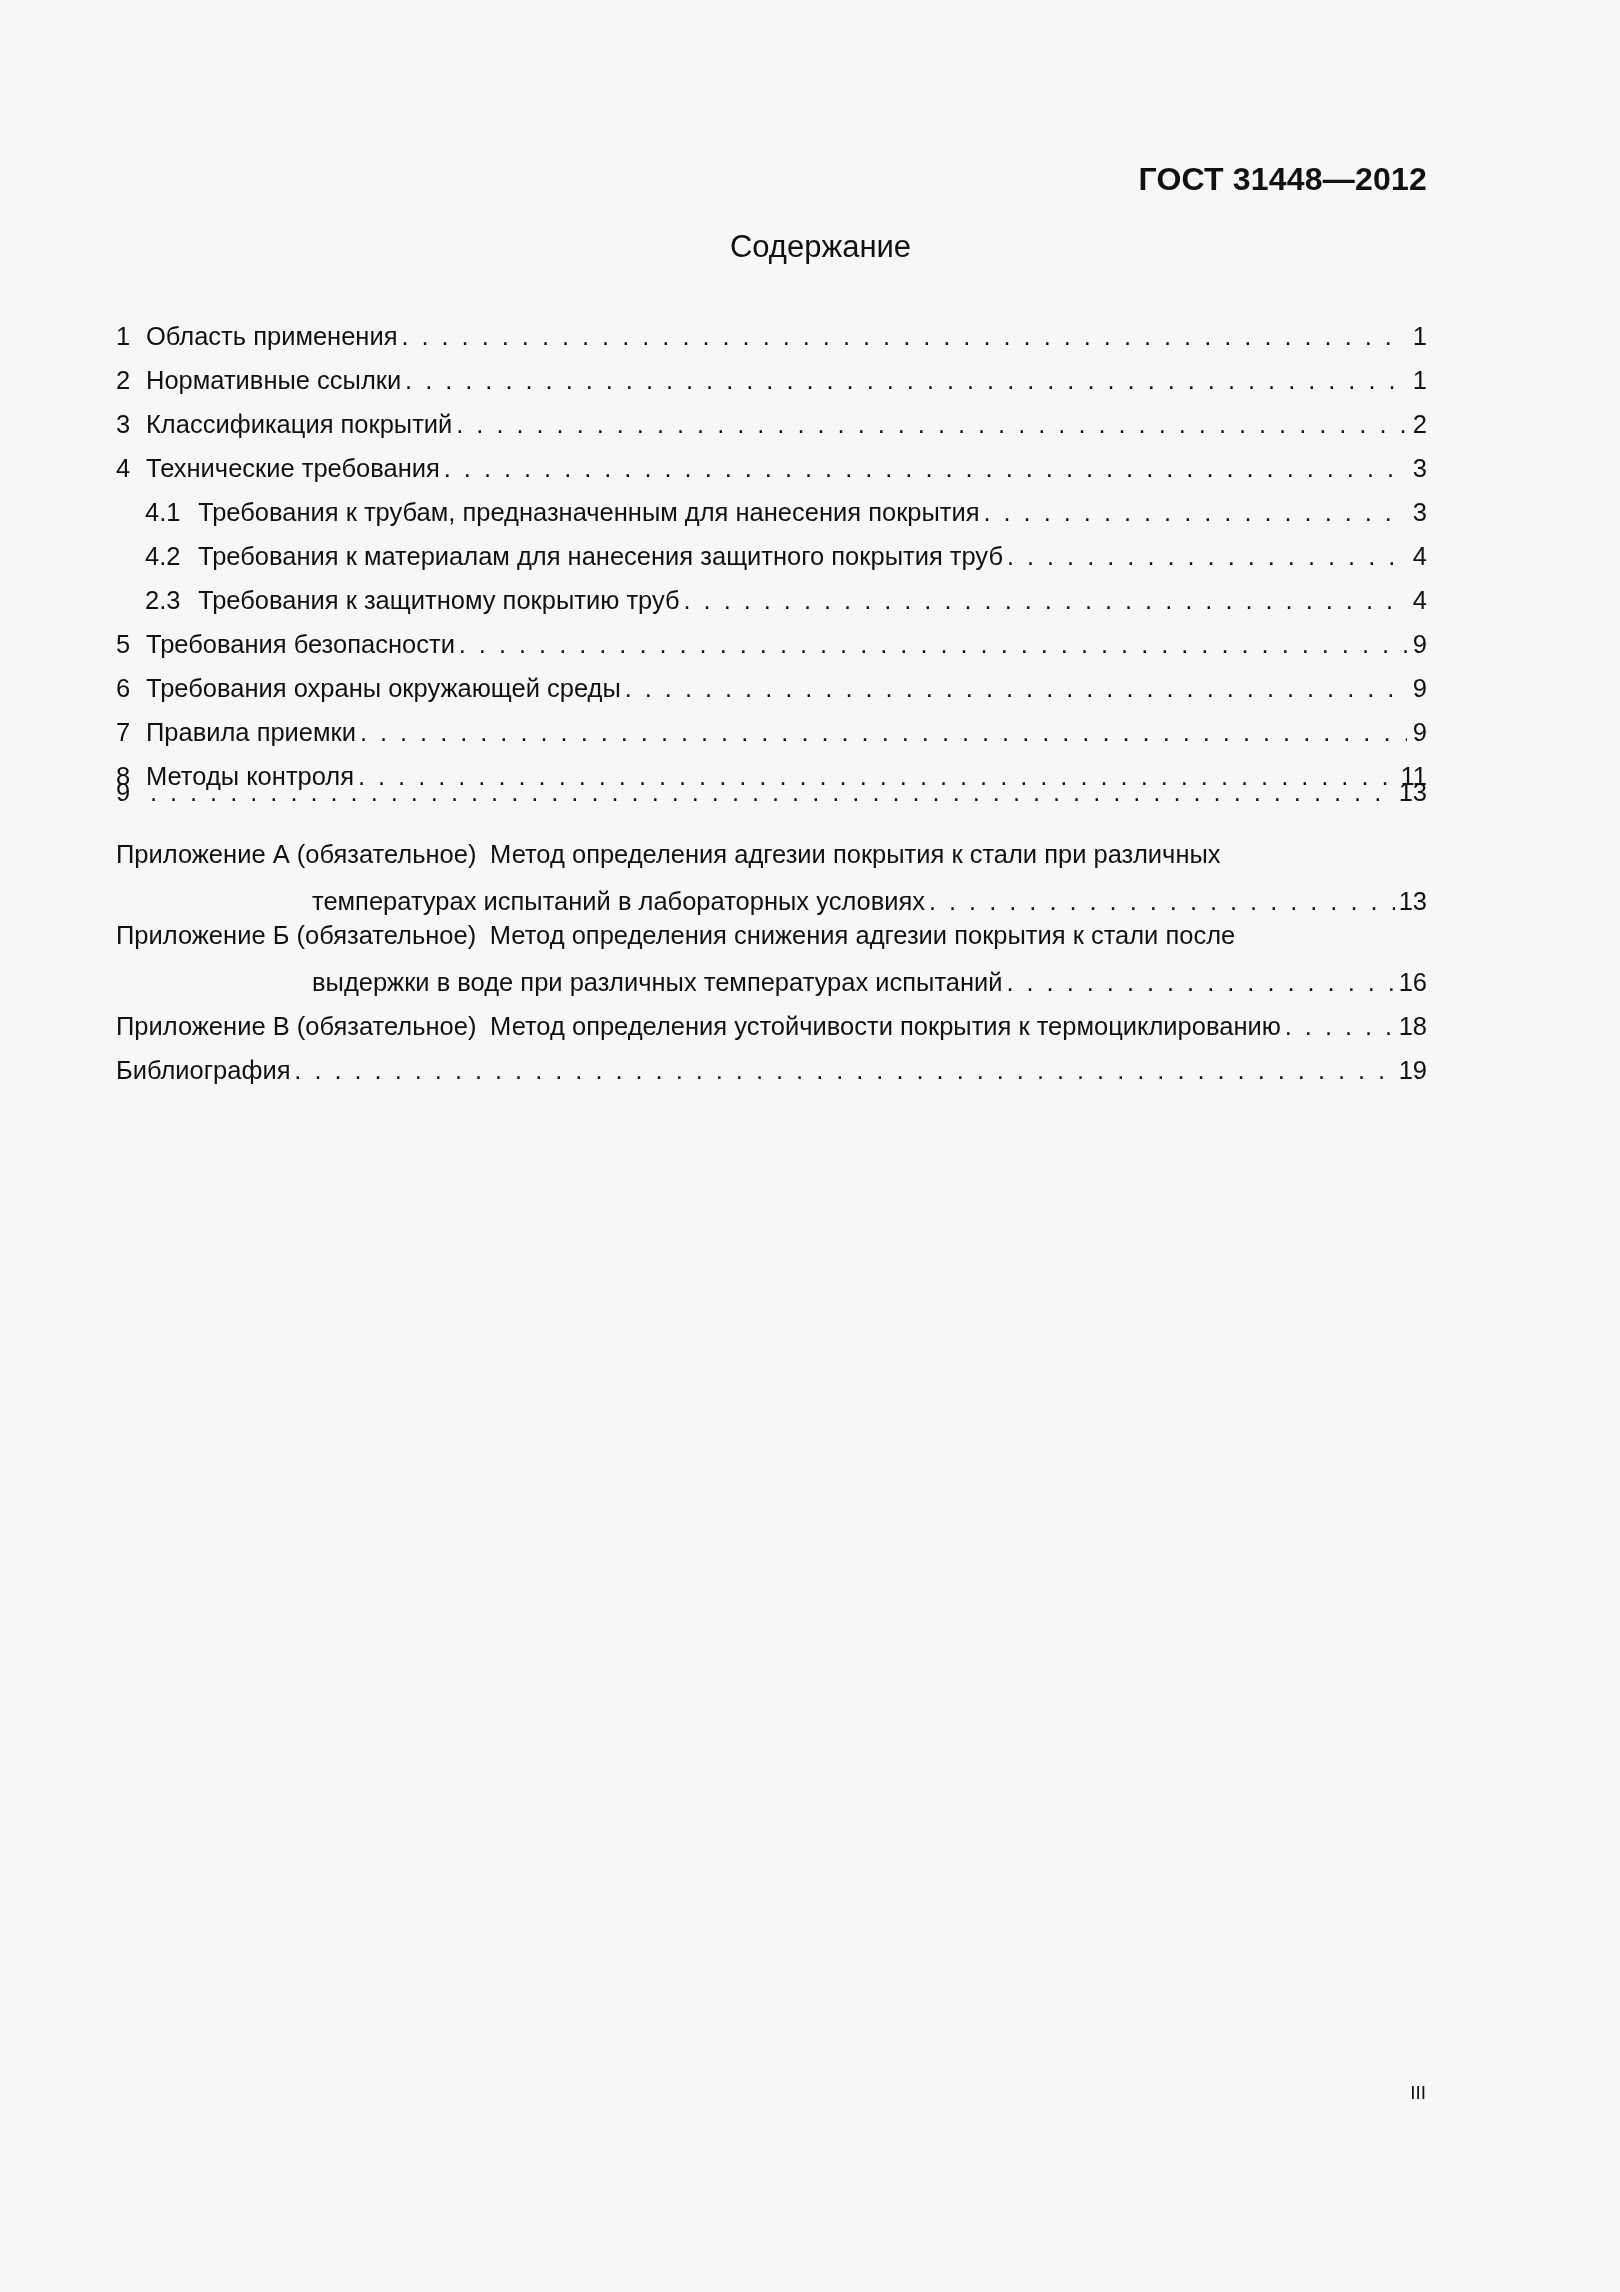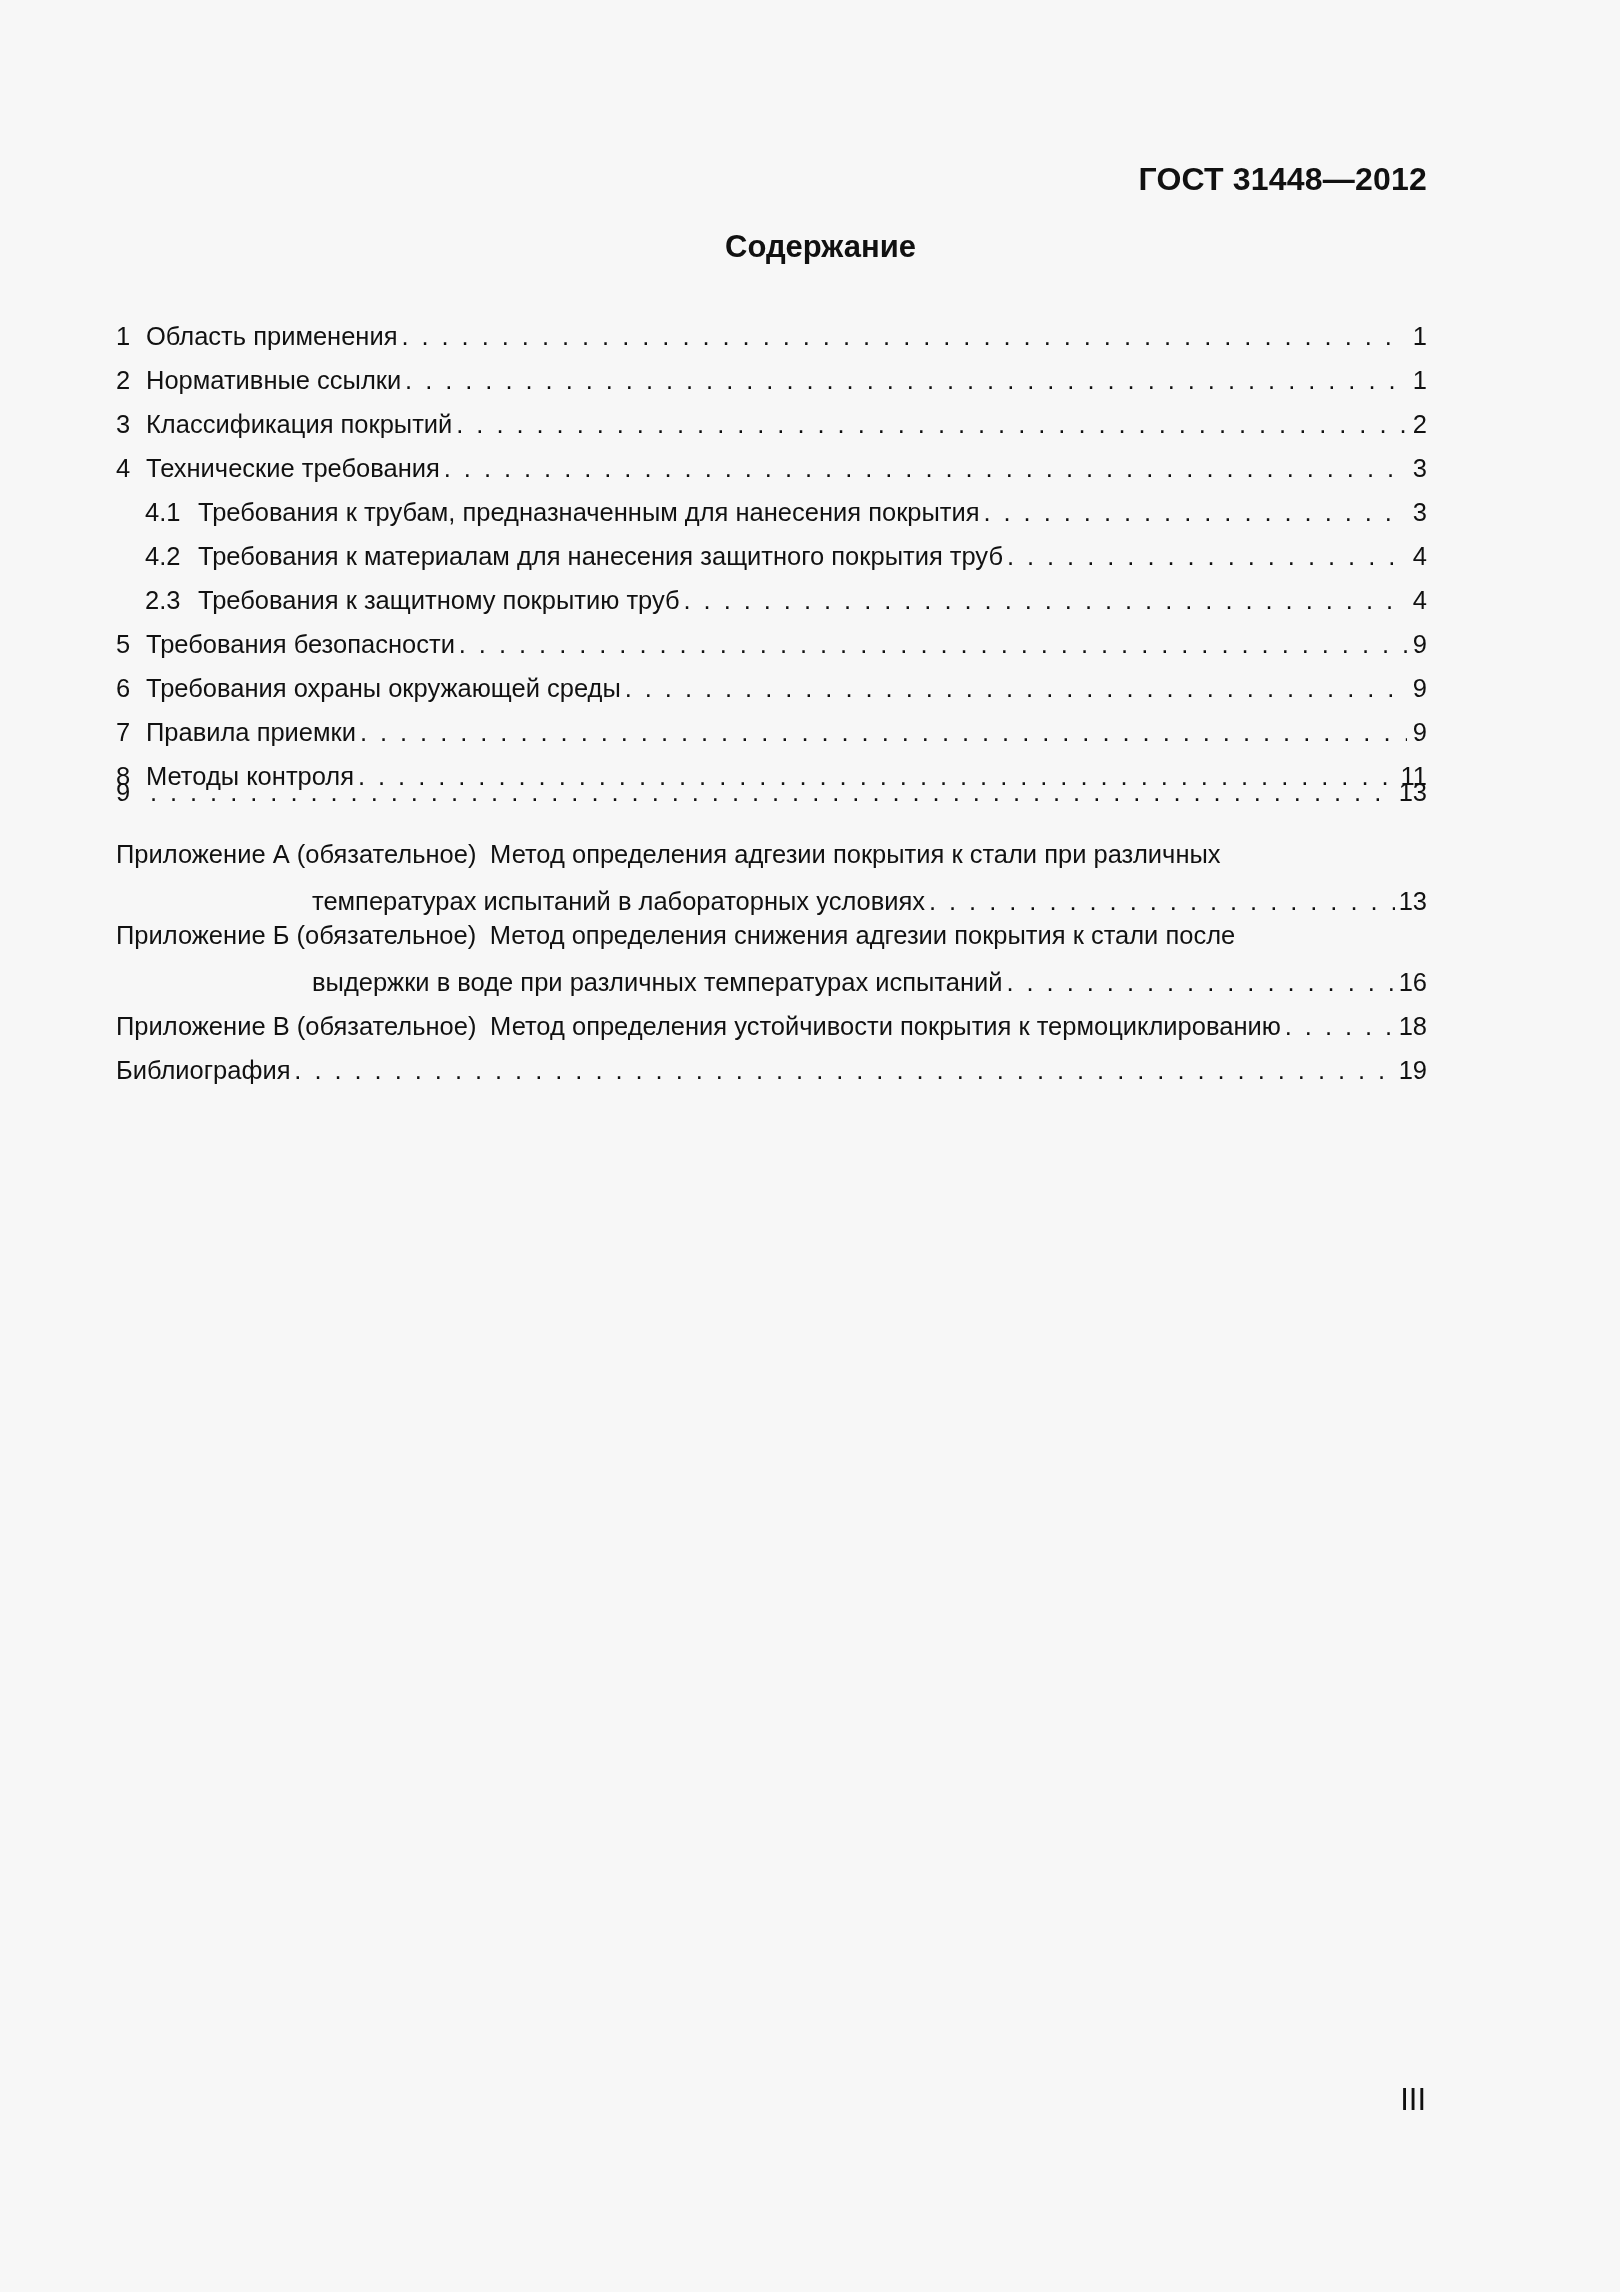--- a/index.html
+++ b/index.html
@@ -14,21 +14,21 @@
   .doc-id {
     position: absolute;
     right: 193px; top: 161px;
     font-size: 32px; font-weight: bold;
     letter-spacing: 0.2px;
   }
   .toc-title {
     position: absolute;
     left: 0; right: 0; top: 229px;
     text-align: center;
-    font-size: 31px; font-weight: bold;
+    font-size: 31px; font-weight: normal;
     padding-left: 21px;
   }
   .toc {
     position: absolute;
     left: 116px; width: 1311px; top: 294px;
     font-size: 25.5px;
   }
   .row {
     display: flex; align-items: baseline;
     height: 44px;
@@ -49,21 +49,21 @@
     white-space: nowrap;
     word-spacing: 5.9px;
   }
   .page { text-align: right; min-width: 15.7px; }
   .annex-first { height: 37px; display: flex; align-items: center; }
   .annex-first .label { white-space: nowrap; }
   .annex-cont { padding-left: 196px; }
   .roman {
     position: absolute;
     right: 194px; top: 2082px;
-    font-size: 31px;
+    font-size: 19px;
   }
 </style>
 </head>
 <body>
 
 <div class="doc-id">ГОСТ 31448—2012</div>
 
 <div class="toc-title">Содержание</div>
 
 <div class="toc">

